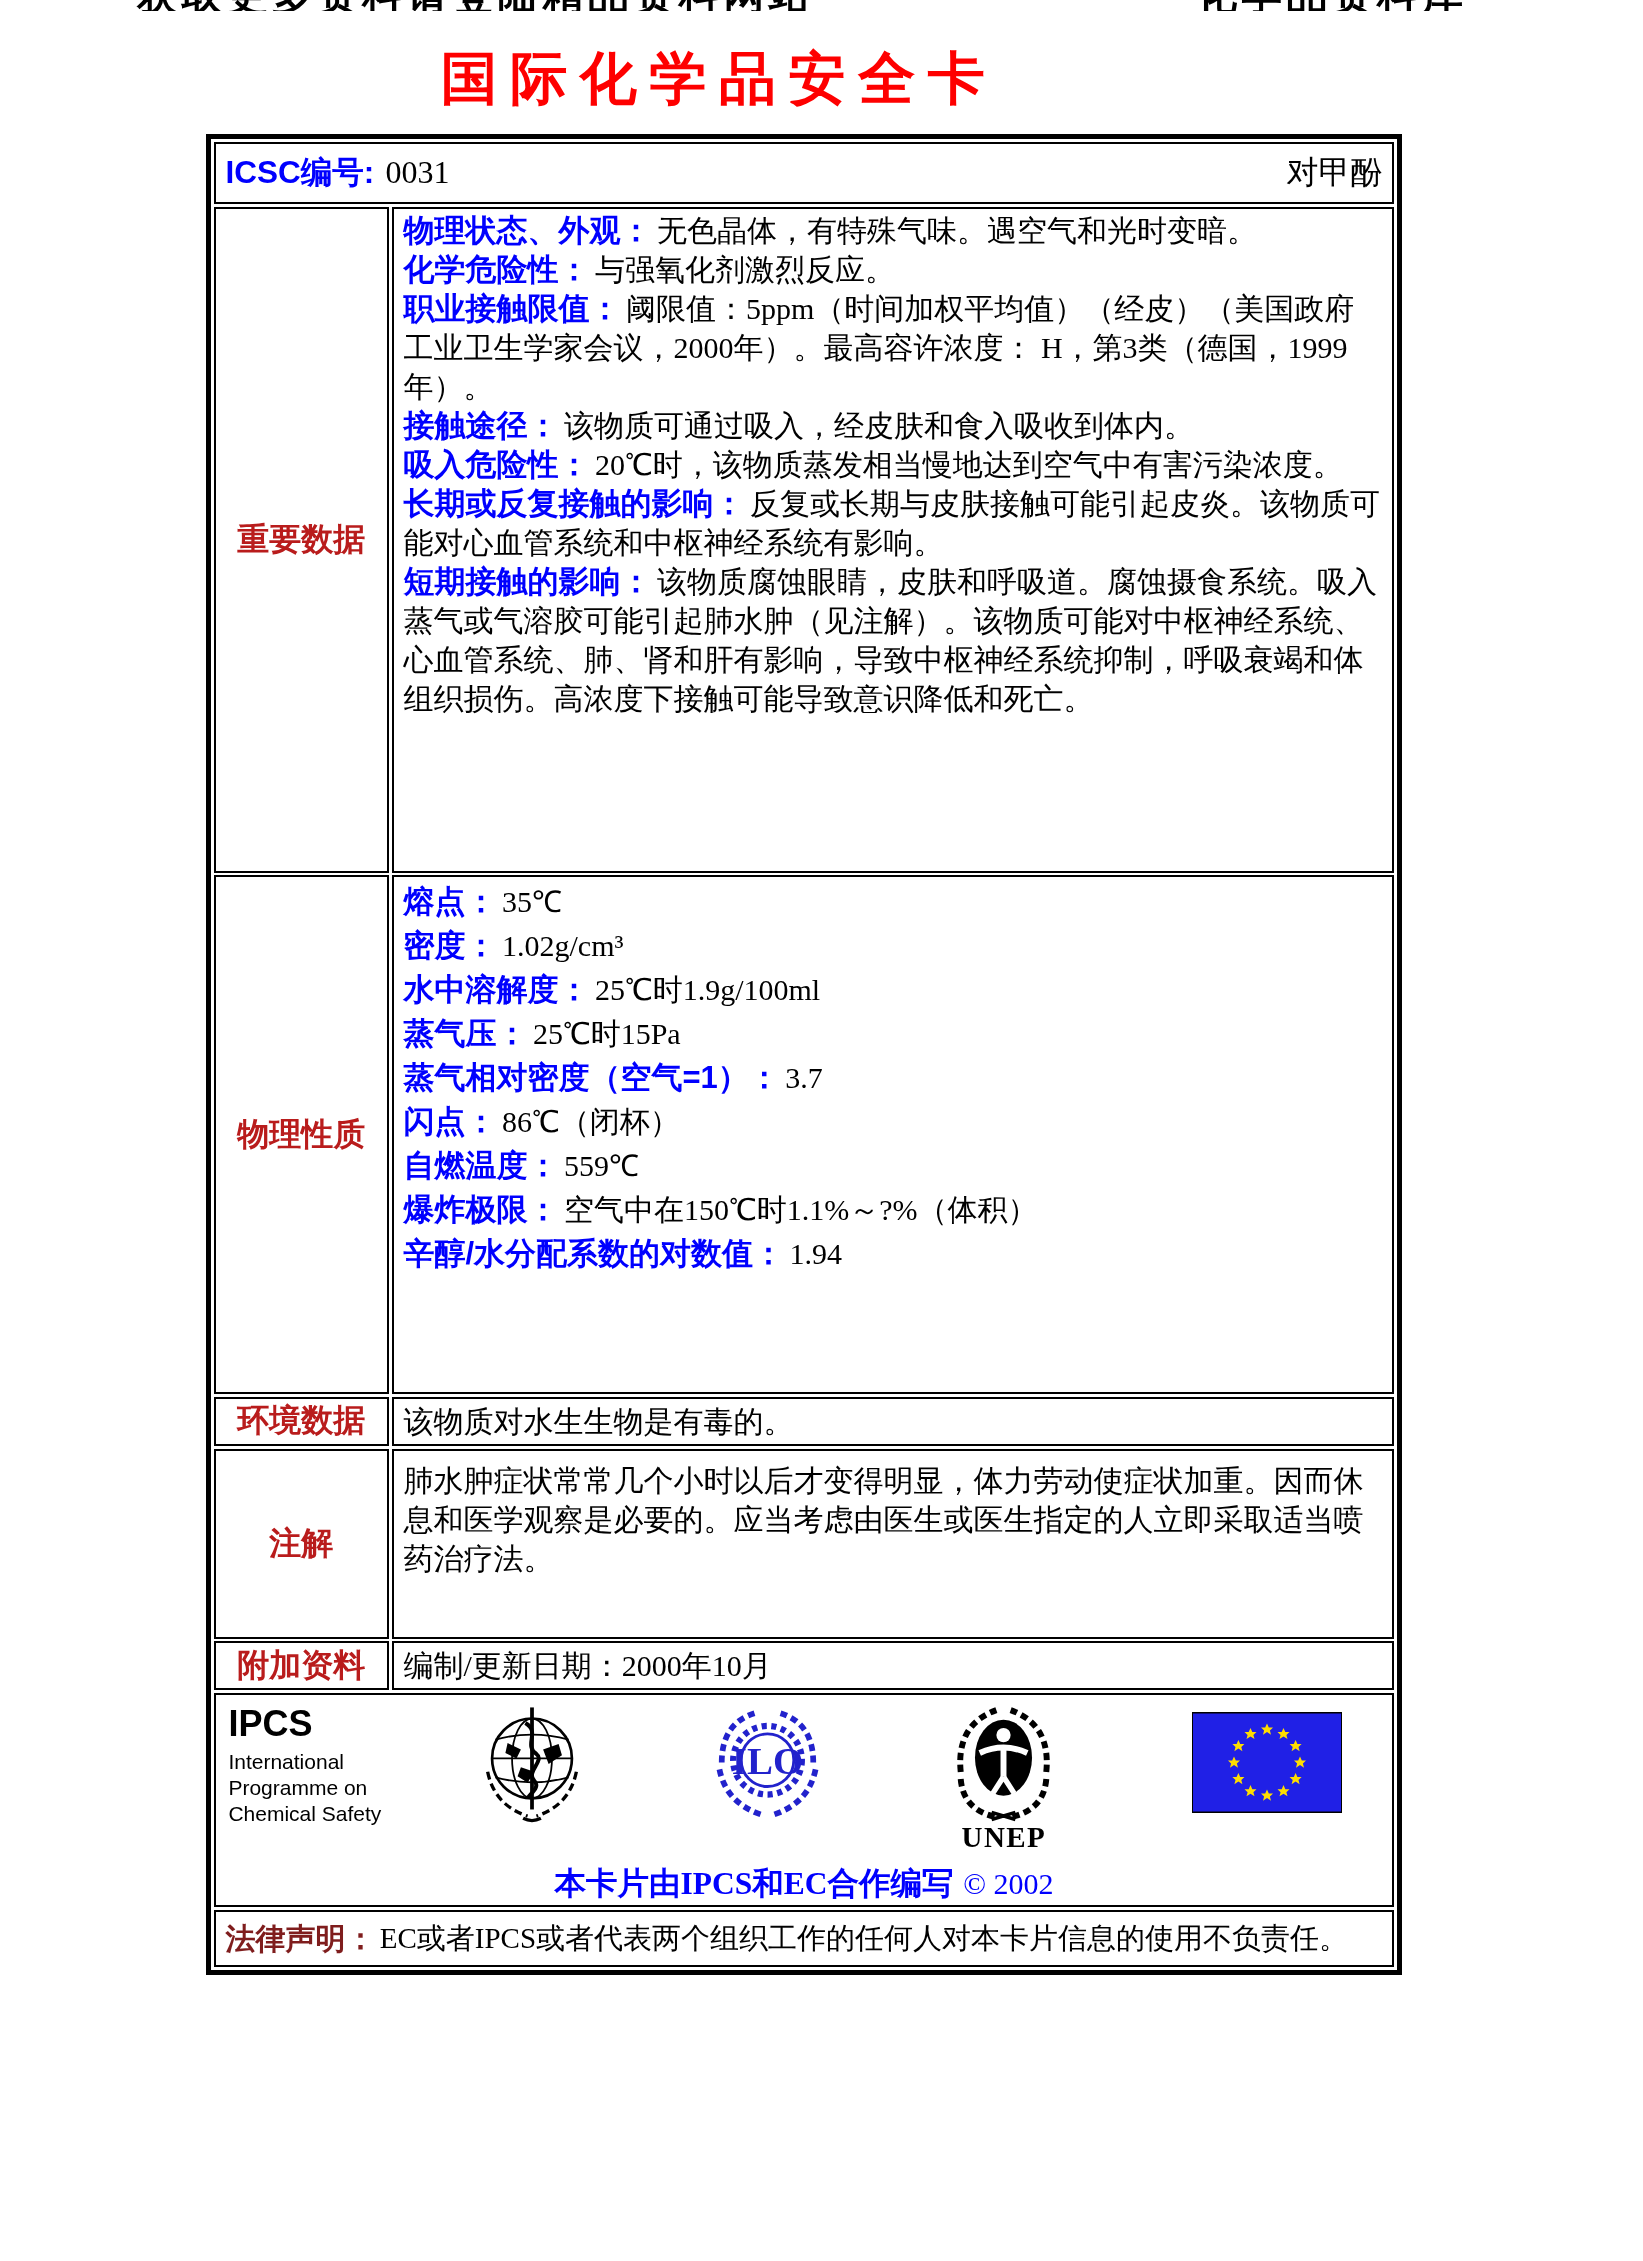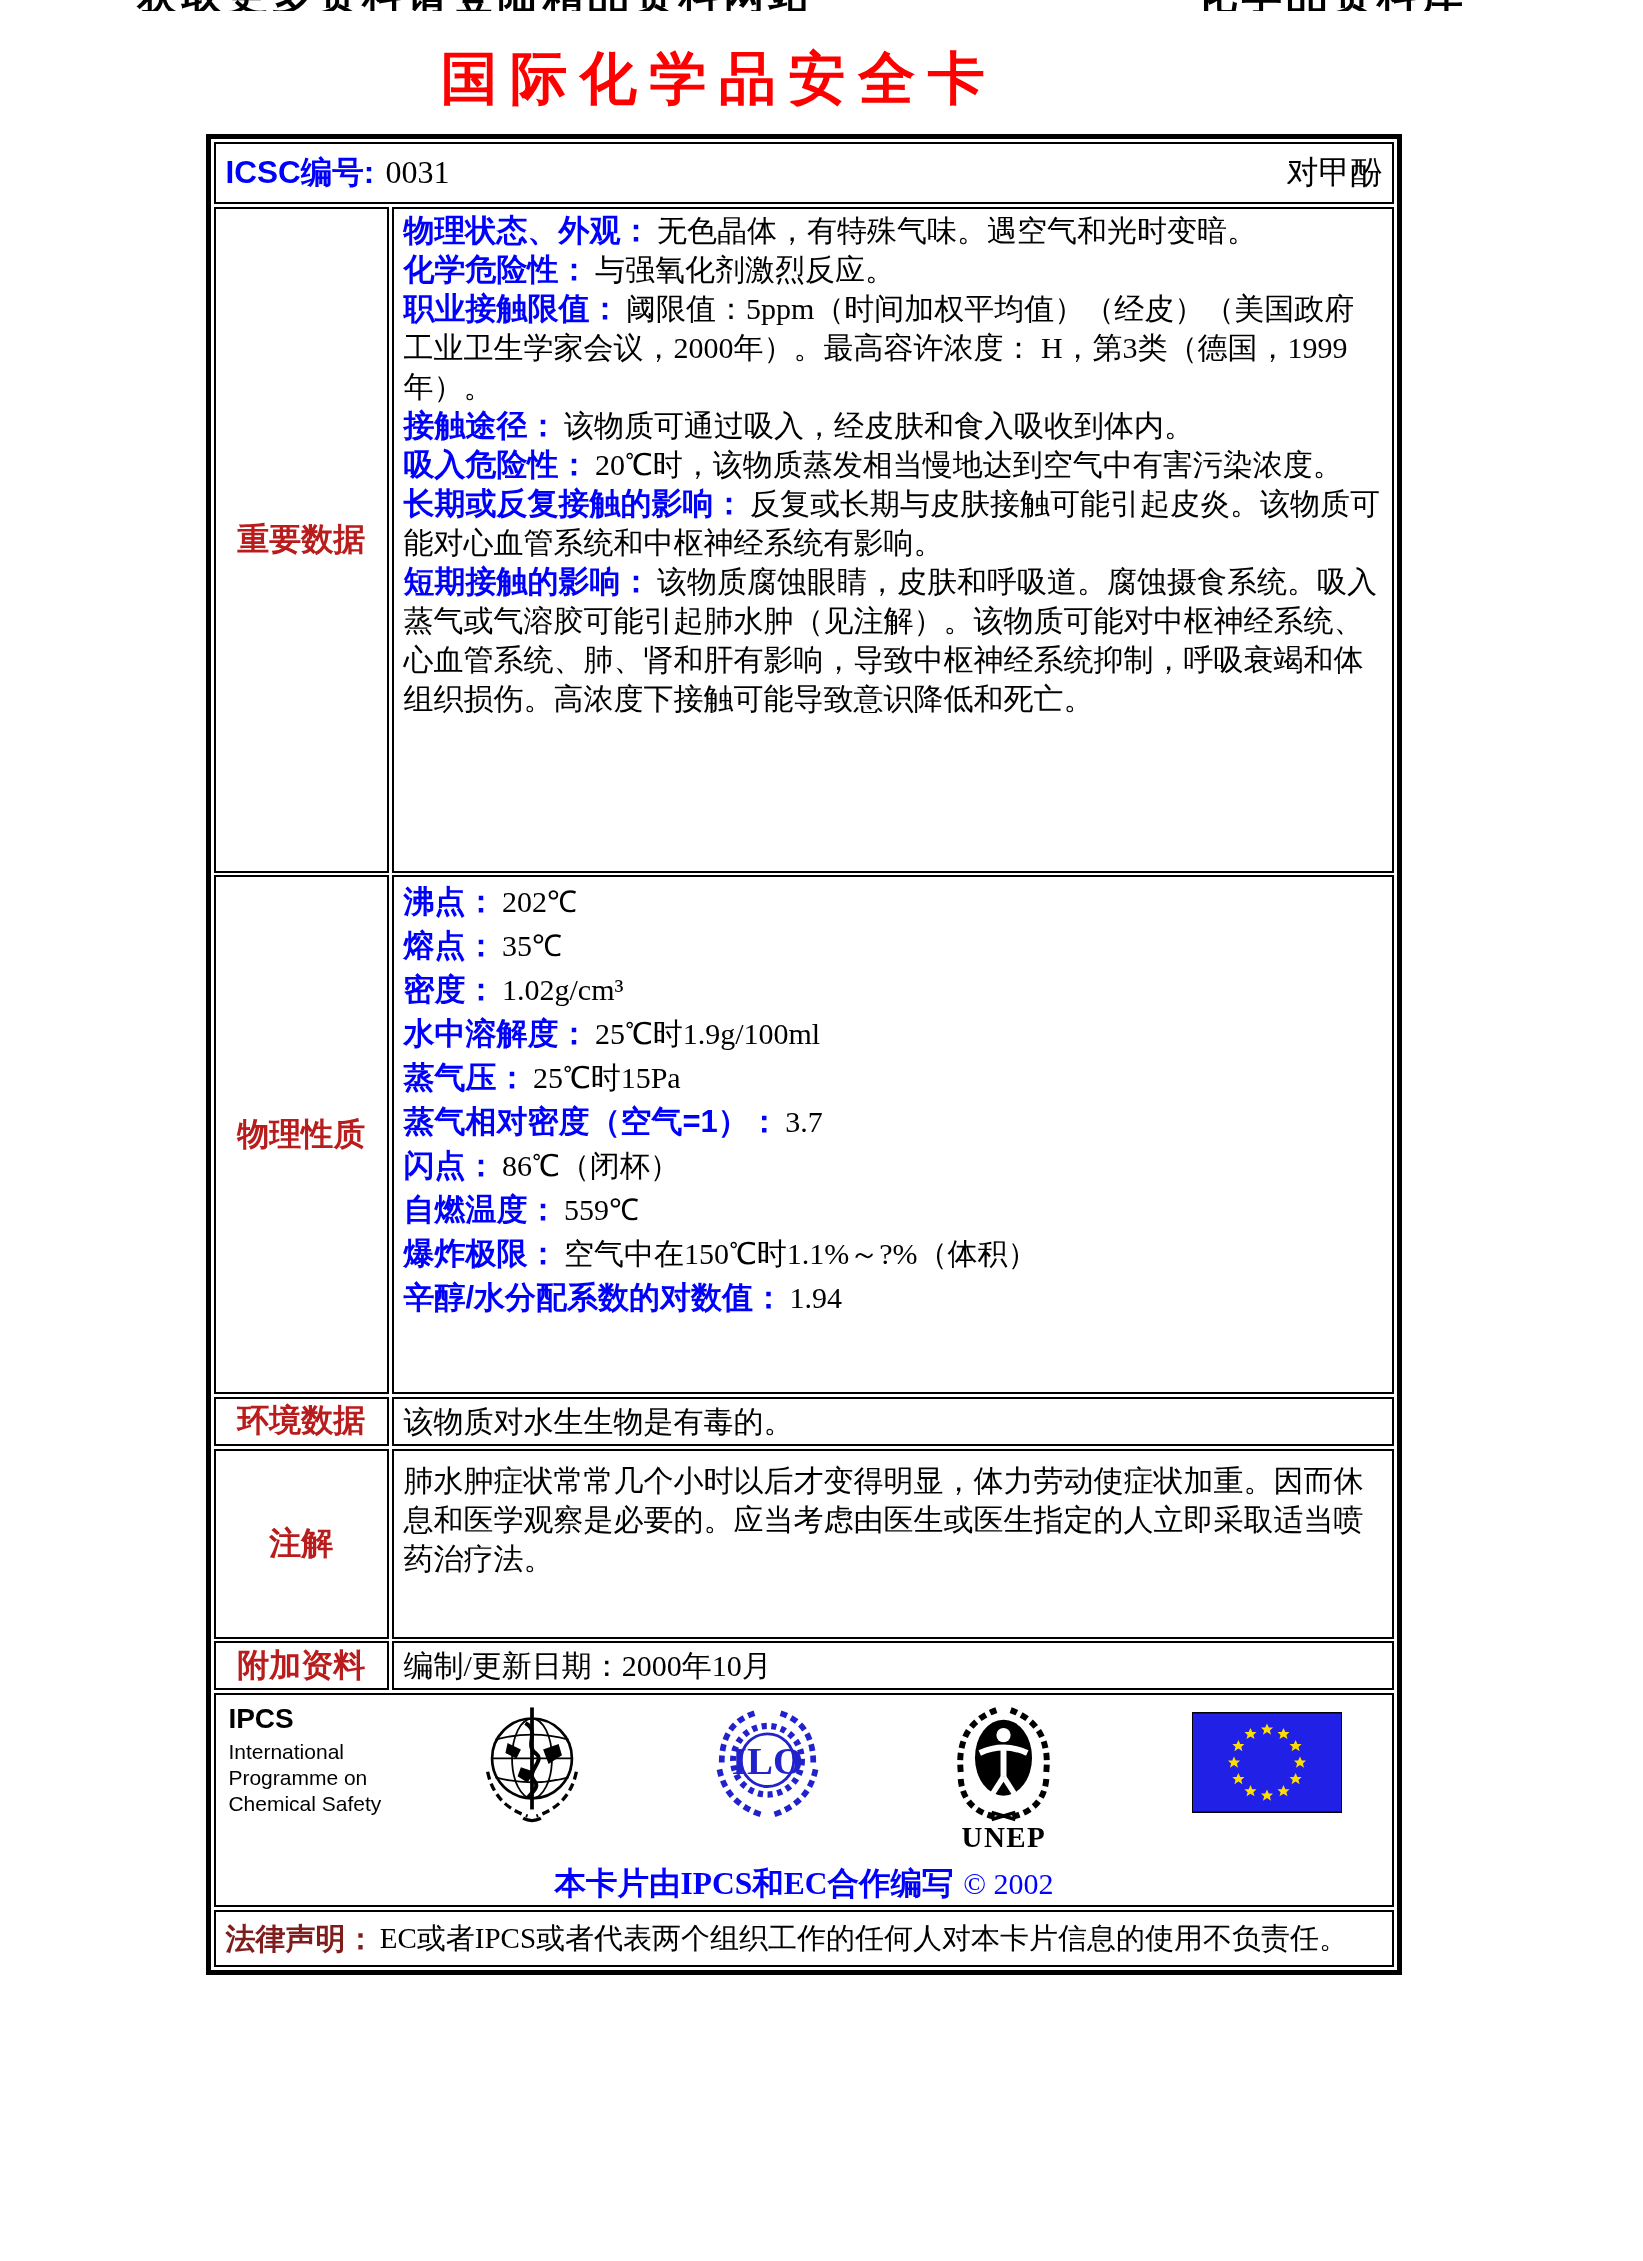--- a/index.html
+++ b/index.html
@@ -77,21 +77,21 @@
     font-size:31px;
   }
   .entry .v { padding-left:5.6px; }
   .phys .entry { line-height:44px; }
   .env-cell, .note-cell, .add-cell { display:flex; align-items:center; }
   .note-cell { align-items:flex-start; padding-top:10px; }
 
   
   .logos-flex { display:flex; align-items:flex-start; padding-top:8.4px; }
   .ipcs-block { margin-left:12.6px; width:178px; font-family:"Liberation Sans",sans-serif; }
-  .ipcs-title { font-weight:bold; font-size:28px; margin-bottom:4.2px; }
+  .ipcs-title { font-weight:bold; font-size:36px; margin-bottom:4.2px; }
   .ipcs-sub   { font-size:21px; line-height:26px; }
   .logo-box { flex:none; }
   .logo-who  { margin-left:70px; }
   .logo-ilo  { margin-left:122px; }
   .logo-unep { margin-left:119px; }
   .logo-eu   { margin-left:129px; margin-top:8.4px; }
   .foot-caption {
     text-align:center; margin-top:9px;
     font-size:31.5px; color:#0000fe; font-weight:bold;
     font-family:"Liberation Serif",serif;
@@ -136,21 +136,20 @@
       <div class="entry"><span class="k">接触途径：</span><span class="v">该物质可通过吸入，经皮肤和食入吸收到体内。</span></div>
       <div class="entry"><span class="k">吸入危险性：</span><span class="v">20℃时，该物质蒸发相当慢地达到空气中有害污染浓度。</span></div>
       <div class="entry"><span class="k">长期或反复接触的影响：</span><span class="v">反复或长期与皮肤接触可能引起皮炎。该物质可能对心血管系统和中枢神经系统有影响。</span></div>
       <div class="entry"><span class="k">短期接触的影响：</span><span class="v">该物质腐蚀眼睛，皮肤和呼吸道。腐蚀摄食系统。吸入蒸气或气溶胶可能引起肺水肿（见注解）。该物质可能对中枢神经系统、心血管系统、肺、肾和肝有影响，导致中枢神经系统抑制，呼吸衰竭和体组织损伤。高浓度下接触可能导致意识降低和死亡。</span></div>
     </div>
   </div>
 
   <div class="row r-phys">
     <div class="cell label-cell">物理性质</div>
     <div class="cell content-cell phys">
-      <div class="entry"><span class="k">沸点：</span><span class="v">202℃</span></div>
       <div class="entry"><span class="k">熔点：</span><span class="v">35℃</span></div>
       <div class="entry"><span class="k">密度：</span><span class="v">1.02g/cm³</span></div>
       <div class="entry"><span class="k">水中溶解度：</span><span class="v">25℃时1.9g/100ml</span></div>
       <div class="entry"><span class="k">蒸气压：</span><span class="v">25℃时15Pa</span></div>
       <div class="entry"><span class="k">蒸气相对密度（空气=1）：</span><span class="v">3.7</span></div>
       <div class="entry"><span class="k">闪点：</span><span class="v">86℃（闭杯）</span></div>
       <div class="entry"><span class="k">自燃温度：</span><span class="v">559℃</span></div>
       <div class="entry"><span class="k">爆炸极限：</span><span class="v">空气中在150℃时1.1%～?%（体积）</span></div>
       <div class="entry"><span class="k">辛醇/水分配系数的对数值：</span><span class="v">1.94</span></div>
     </div>

